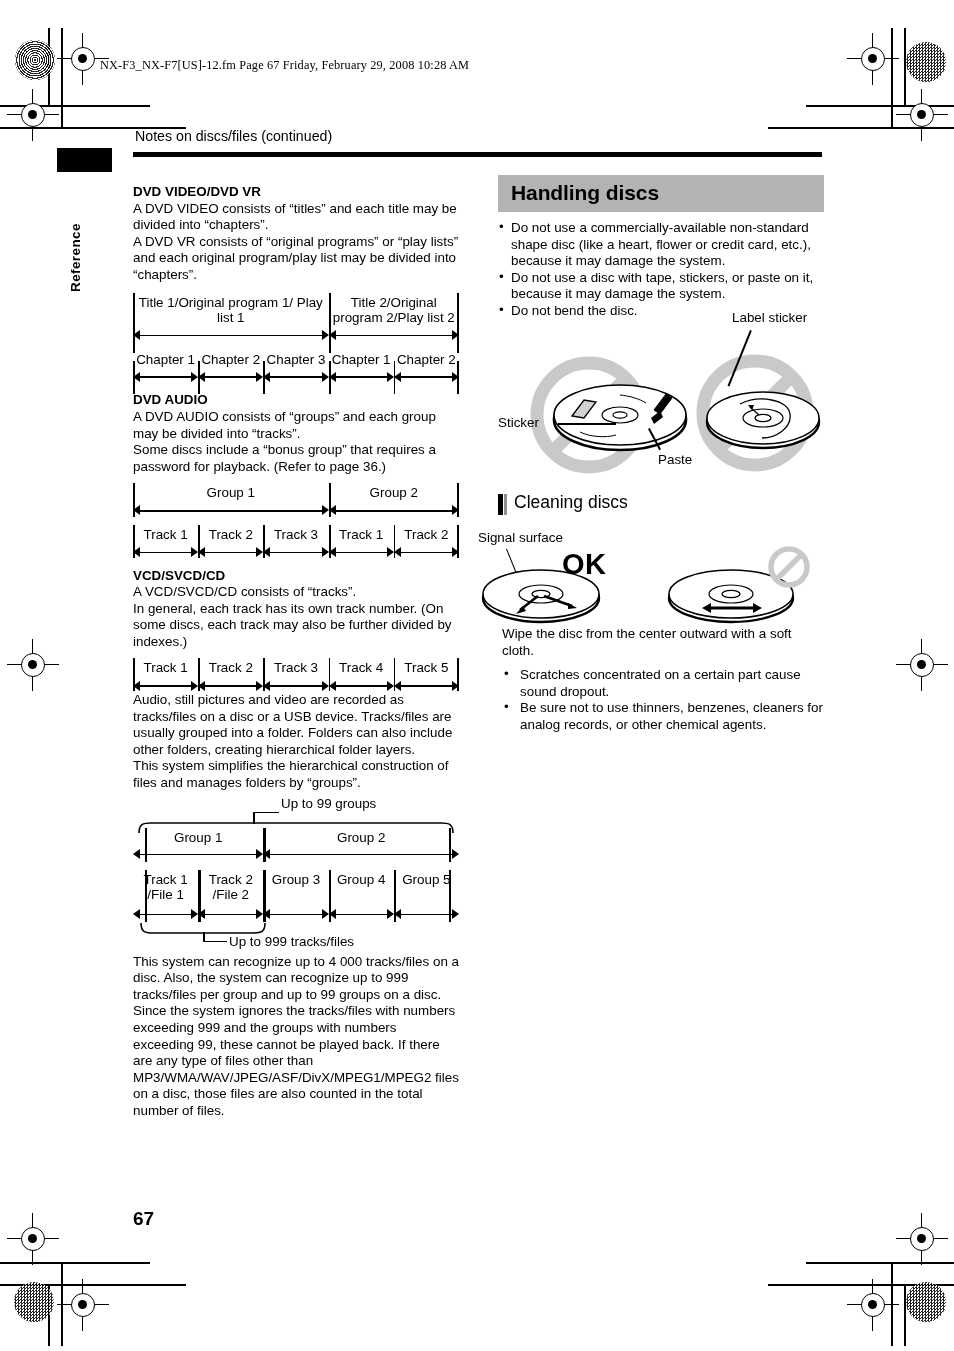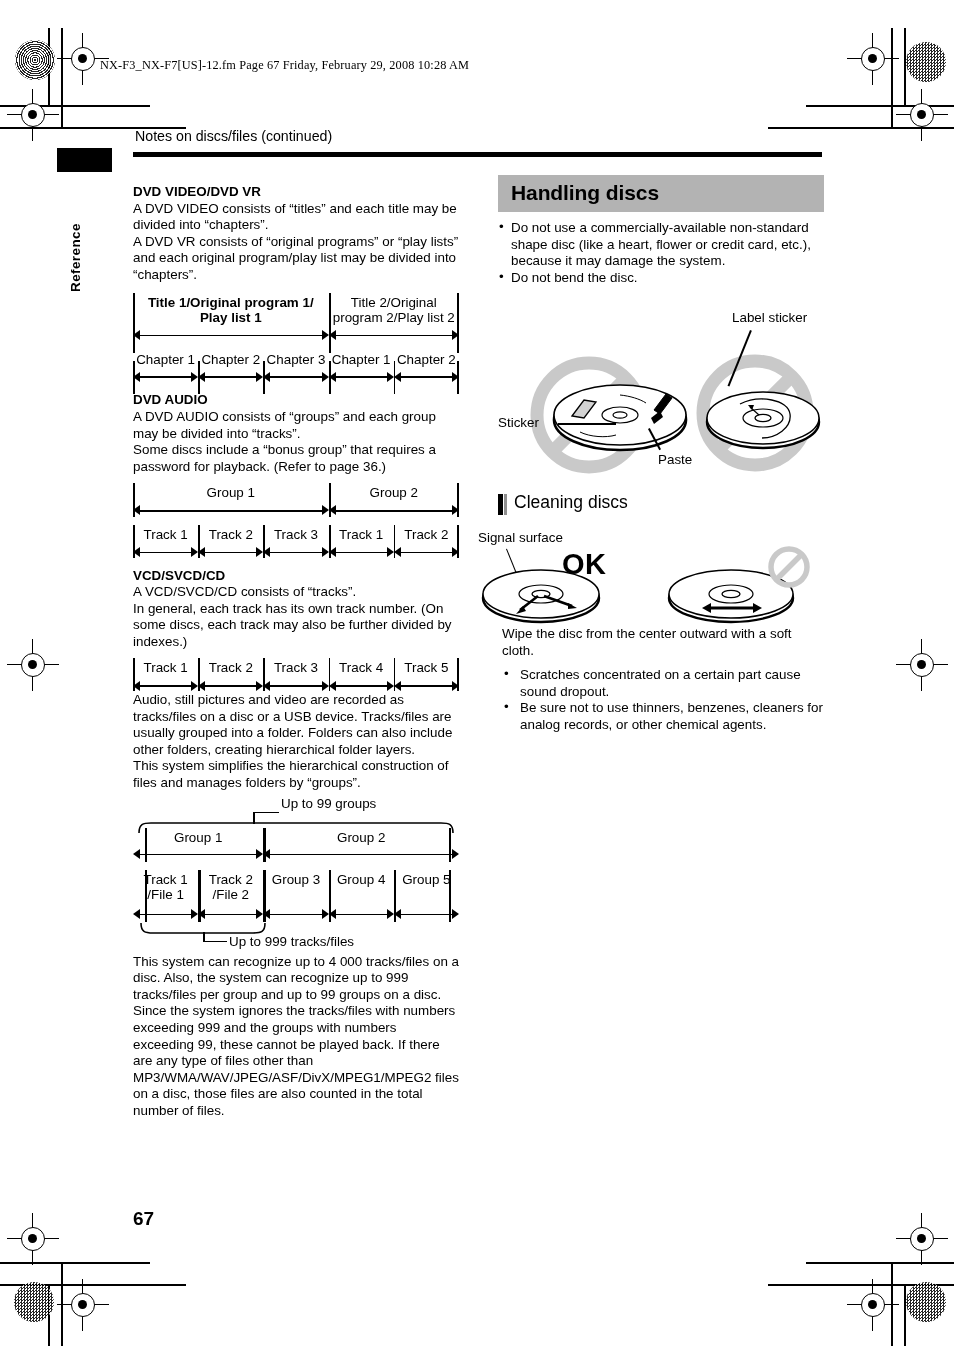--- a/index.html
+++ b/index.html
@@ -211,21 +211,21 @@
 
   <div class="col" style="left:133px;top:175px;width:326px;">
 
 
     <div class="sub-head">DVD VIDEO/DVD VR</div>
     <p class="body">A DVD VIDEO consists of “titles” and each title may be divided into “chapters”.</p>
     <p class="body">A DVD VR consists of “original programs” or “play lists” and each original program/play list may be divided into “chapters”.</p>
 
     <div class="diag" style="margin-top:9px;">
       <div class="drow">
-        <div class="dcell" style="width:60%;font-weight:bold;">
+        <div class="dcell" style="width:60%;">
           <span class="txt">Title 1/Original program 1/ Play list 1</span>
         </div>
         <div class="dcell" style="width:40%;">
           <span class="txt">Title 2/Original program 2/Play list 2</span>
         </div>
       </div>
       <div class="arrowrow">
         <div class="arrowcell" style="width:60%;">
             <div class="shaft"></div>
             <div class="ahead l"></div>
@@ -529,20 +529,21 @@
 
     <p class="body" style="margin-top:8px;">This system can recognize up to 4 000 tracks/files on a disc. Also, the system can recognize up to 999 tracks/files per group and up to 99 groups on a disc. Since the system ignores the tracks/files with numbers exceeding 999 and the groups with numbers exceeding 99, these cannot be played back. If there are any type of files other than MP3/WMA/WAV/JPEG/ASF/DivX/MPEG1/MPEG2 files on a disc, those files are also counted in the total number of files.</p>
   </div>
 
   <div class="col" style="left:498px;top:175px;width:326px;">
 
     <div class="sec-band">Handling discs</div>
 
     <ul class="bullets" style="margin-top:8px;">
       <li>Do not use a commercially-available non-standard shape disc (like a heart, flower or credit card, etc.), because it may damage the system.</li>
+      <li>Do not use a disc with tape, stickers, or paste on it, because it may damage the system.</li>
       <li>Do not bend the disc.</li>
     </ul>
   </div>
 
   <div class="illus" style="position:absolute;left:498px;top:336px;width:330px;height:150px;">
 
     <svg class="noSign" style="left:30px;top:18px;" width="122" height="122" viewBox="0 0 122 122">
       <circle cx="61" cy="61" r="52" fill="none" stroke="#c9c9c9" stroke-width="13"></circle>
       <line x1="24" y1="98" x2="98" y2="24" stroke="#c9c9c9" stroke-width="13"></line>
     </svg>

